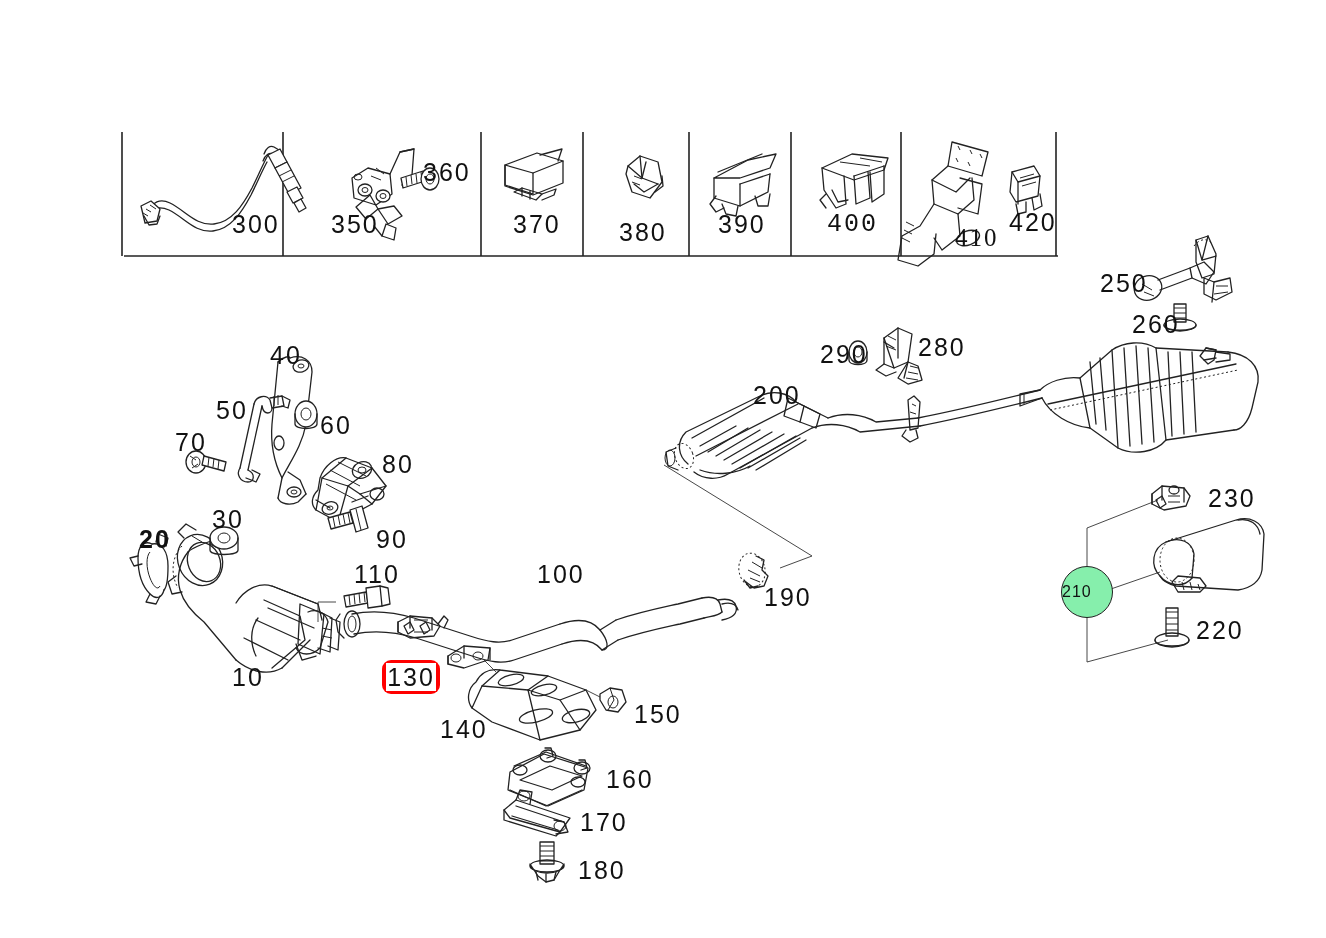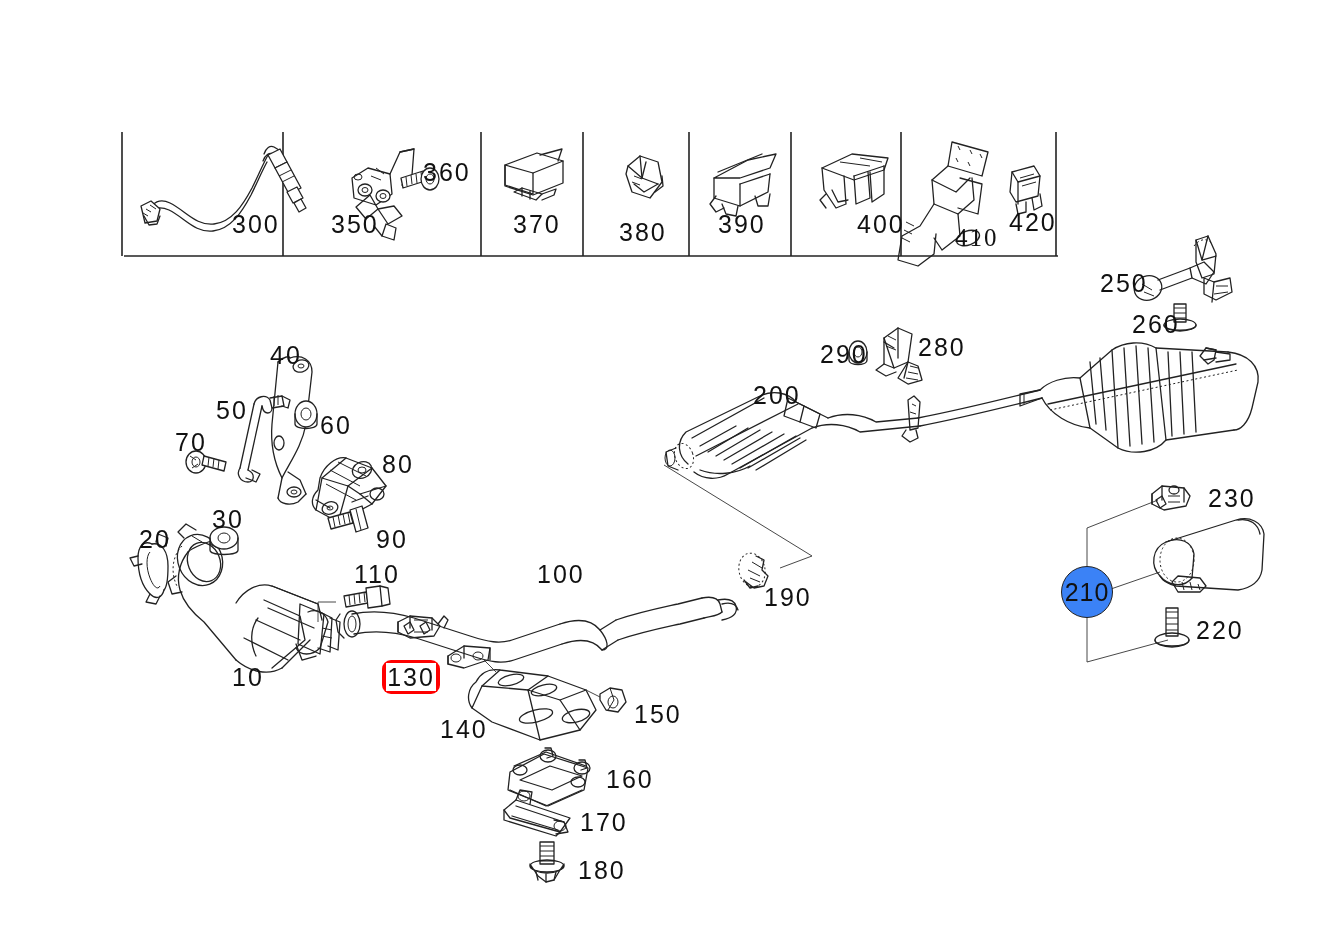--- a/index.html
+++ b/index.html
@@ -62,25 +62,25 @@
     font-size: 25px;
     letter-spacing: 2px;
     color: #111111;
   }
   .circle-lbl {
     position: absolute;
     border: 1.4px solid #222;
     border-radius: 50%;
     display: flex;
     align-items: center;
-    justify-content: center;
-    font-size: 25px;
+    justify-content: flex-start;
+    font-size: 16px;
     letter-spacing: 1px;
     color: #111;
-    background: #3b82f6;
+    background: #86efac;
   }
   .model-box {
     position: absolute;
     border-left: 1.6px solid #222;
     border-bottom: 1.6px solid #222;
     display: flex;
     align-items: center;
     padding-left: 14px;
     box-sizing: border-box;
   }
@@ -547,27 +547,27 @@
     </g>
 
   </svg>
 
   <div class="lbl lbl-legend" style="left:232px;  top:210px;">300</div>
   <div class="lbl lbl-legend" style="left:331px;  top:210px;">350</div>
   <div class="lbl lbl-legend" style="left:423px;  top:158px;">360</div>
   <div class="lbl lbl-legend" style="left:513px;  top:210px;">370</div>
   <div class="lbl lbl-legend" style="left:619px;  top:218px;">380</div>
   <div class="lbl lbl-legend" style="left:718px;  top:210px;">390</div>
-  <div class="lbl lbl-legend" style="left:857px;  top:210px;">400</div>
+  <div class="lbl lbl-legend" style="left:827px;  top:210px;font-family:Liberation Mono, monospace;">400</div>
   <div class="lbl lbl-legend" style="left:955px;  top:224px;font-family:Liberation Serif, serif;">410</div>
   <div class="lbl lbl-legend" style="left:1009px; top:208px;">420</div>
 
 
   <div class="lbl lbl-part" style="left:232px; top:663px;">10</div>
-  <div class="lbl lbl-part" style="left:139px; top:525px;">20</div>
+  <div class="lbl lbl-part" style="left:139px; top:525px;font-weight:bold;">20</div>
   <div class="lbl lbl-part" style="left:212px; top:505px;">30</div>
   <div class="lbl lbl-part" style="left:270px; top:341px;">40</div>
   <div class="lbl lbl-part" style="left:216px; top:396px;">50</div>
   <div class="lbl lbl-part" style="left:320px; top:411px;">60</div>
   <div class="lbl lbl-part" style="left:175px; top:428px;">70</div>
   <div class="lbl lbl-part" style="left:382px; top:450px;">80</div>
   <div class="lbl lbl-part" style="left:376px; top:525px;">90</div>
   <div class="lbl lbl-part" style="left:537px; top:560px;">100</div>
   <div class="lbl lbl-part" style="left:354px; top:560px;">110</div>
   <div class="lbl lbl-part" style="left:440px; top:715px;">140</div>

